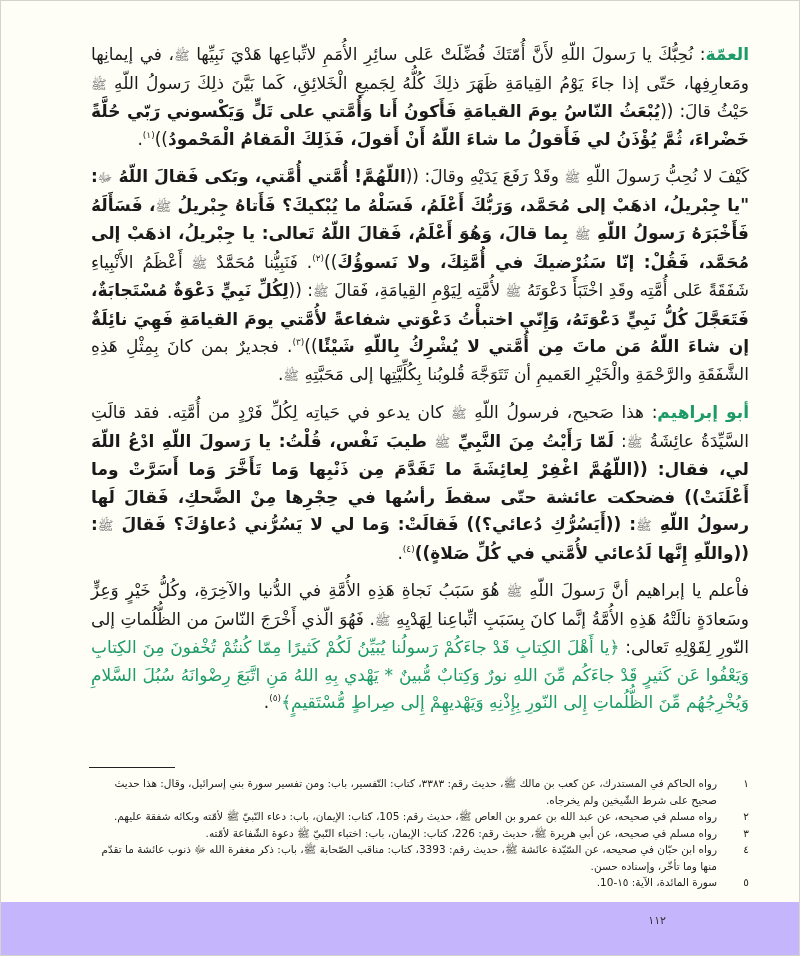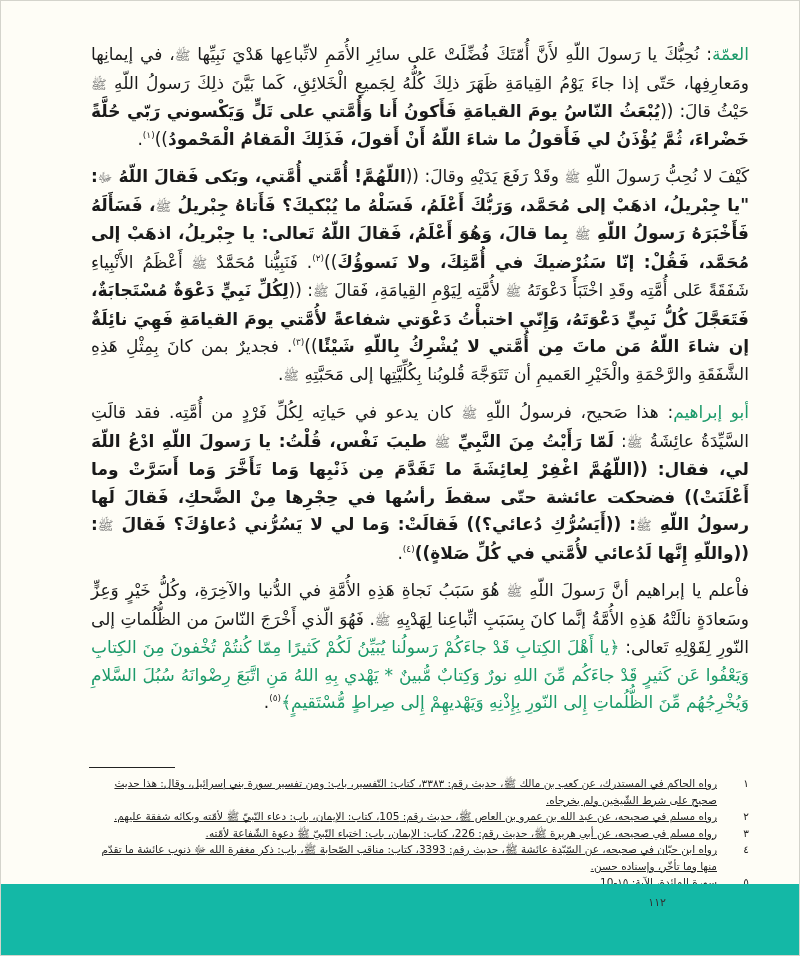--- a/index.html
+++ b/index.html
@@ -14,39 +14,39 @@
     }
     .page { position: absolute; left: 0; right: 0; top: 0; bottom: 0; }
     .content {
       position: absolute; right: 50px; left: 90px; top: 40px;
       direction: rtl; text-align: justify;
     }
     .para {
       font-size: 17px; line-height: 27.5px;
       margin: 0 0 10px 0;
     }
-    .speaker { color: #1c9a6a; font-weight: normal; }
+    .speaker { color: #1c9a6a; font-weight: bold; }
     .b { font-weight: bold; }
     .quran { color: #1c9a6a; }
     .fn { font-size: 9px; vertical-align: super; line-height: 0; }
     .saw { font-size: 13px; color: #666; }
     .fn-sep {
       position: absolute; left: 88px; top: 766px; width: 86px;
       border-top: 1px solid #222;
     }
     .footnotes {
       position: absolute; right: 50px; left: 90px; top: 774px;
       direction: rtl; font-size: 10.5px; line-height: 16.5px; color: #222;
     }
     .fn-item { display: flex; flex-direction: row; }
     .fn-num { width: 32px; flex: 0 0 32px; text-align: right; }
-    .fn-text { flex: 1; text-decoration: underline; }
+    .fn-text { flex: 1; }
     .footer {
-      position: absolute; left: 0; right: 0; bottom: 0; height: 71px;
-      background: #14b8a6;
+      position: absolute; left: 0; right: 0; bottom: 0; height: 53px;
+      background: #c4b5fd;
     }
     .page-number {
       position: absolute; right: 133px; top: 12px;
       font-size: 11px; color: #333; direction: rtl;
     }
   </style>
 </head>
 <body>
 
 <div class="page">

